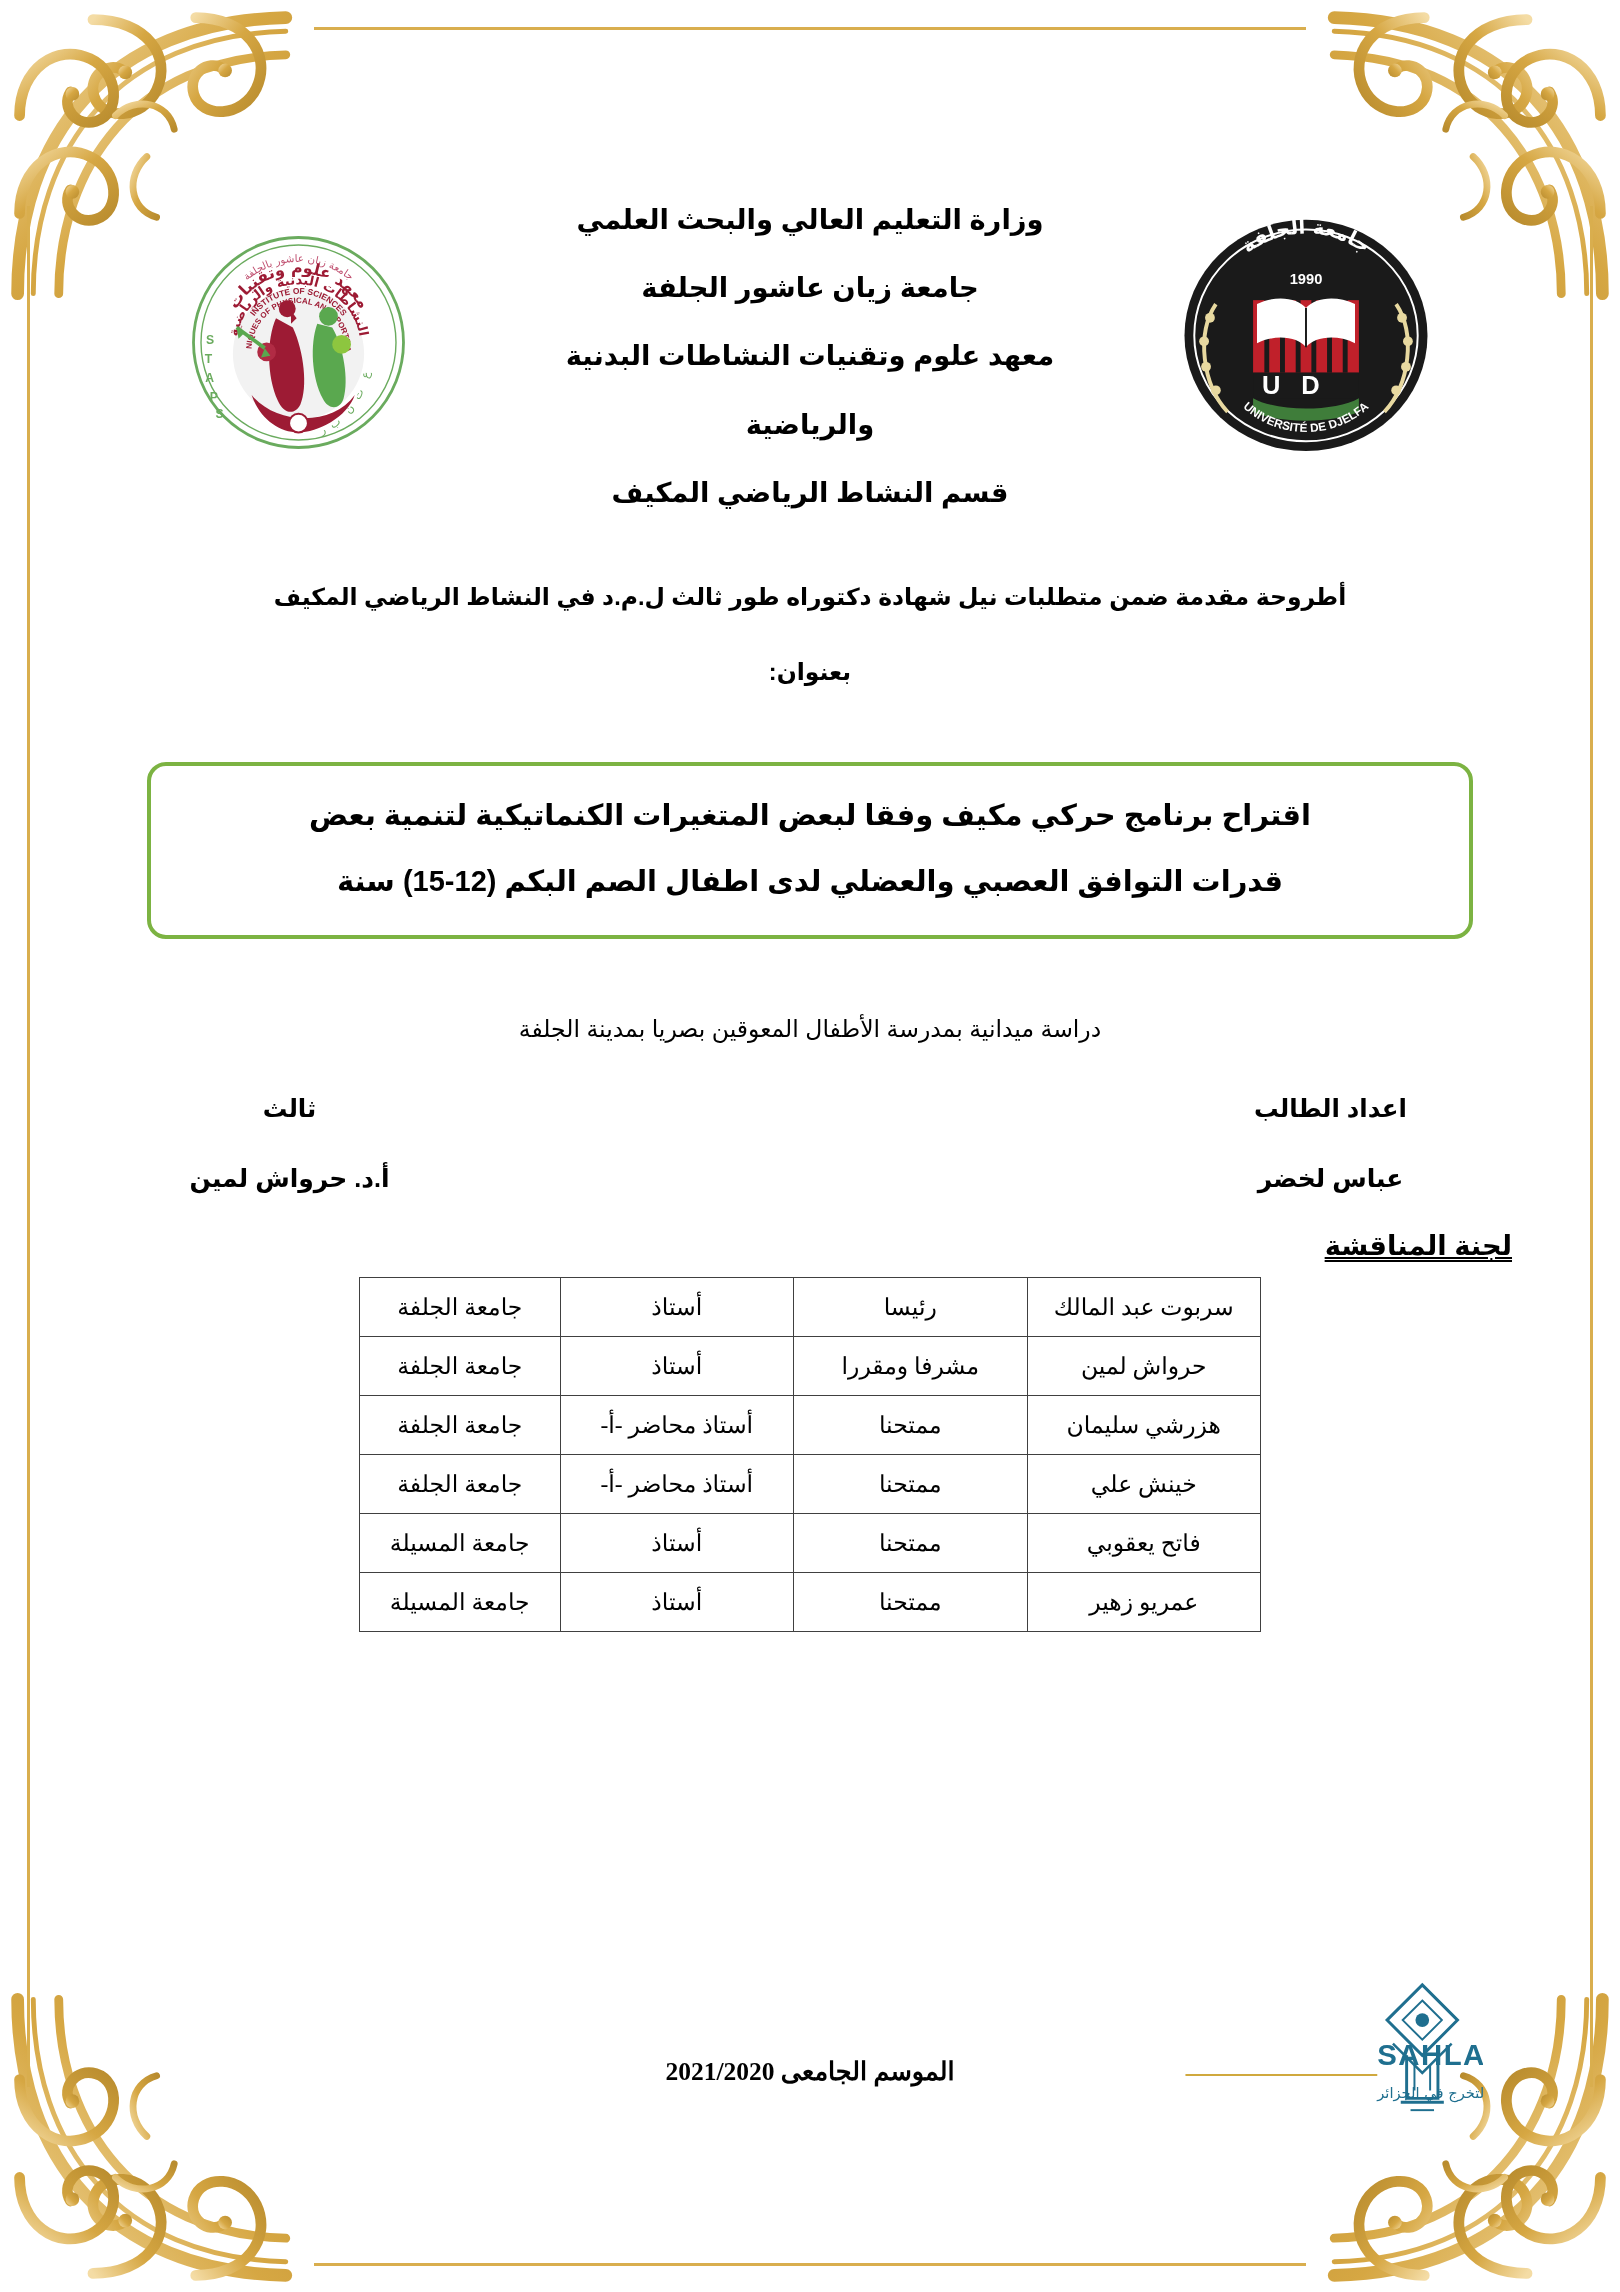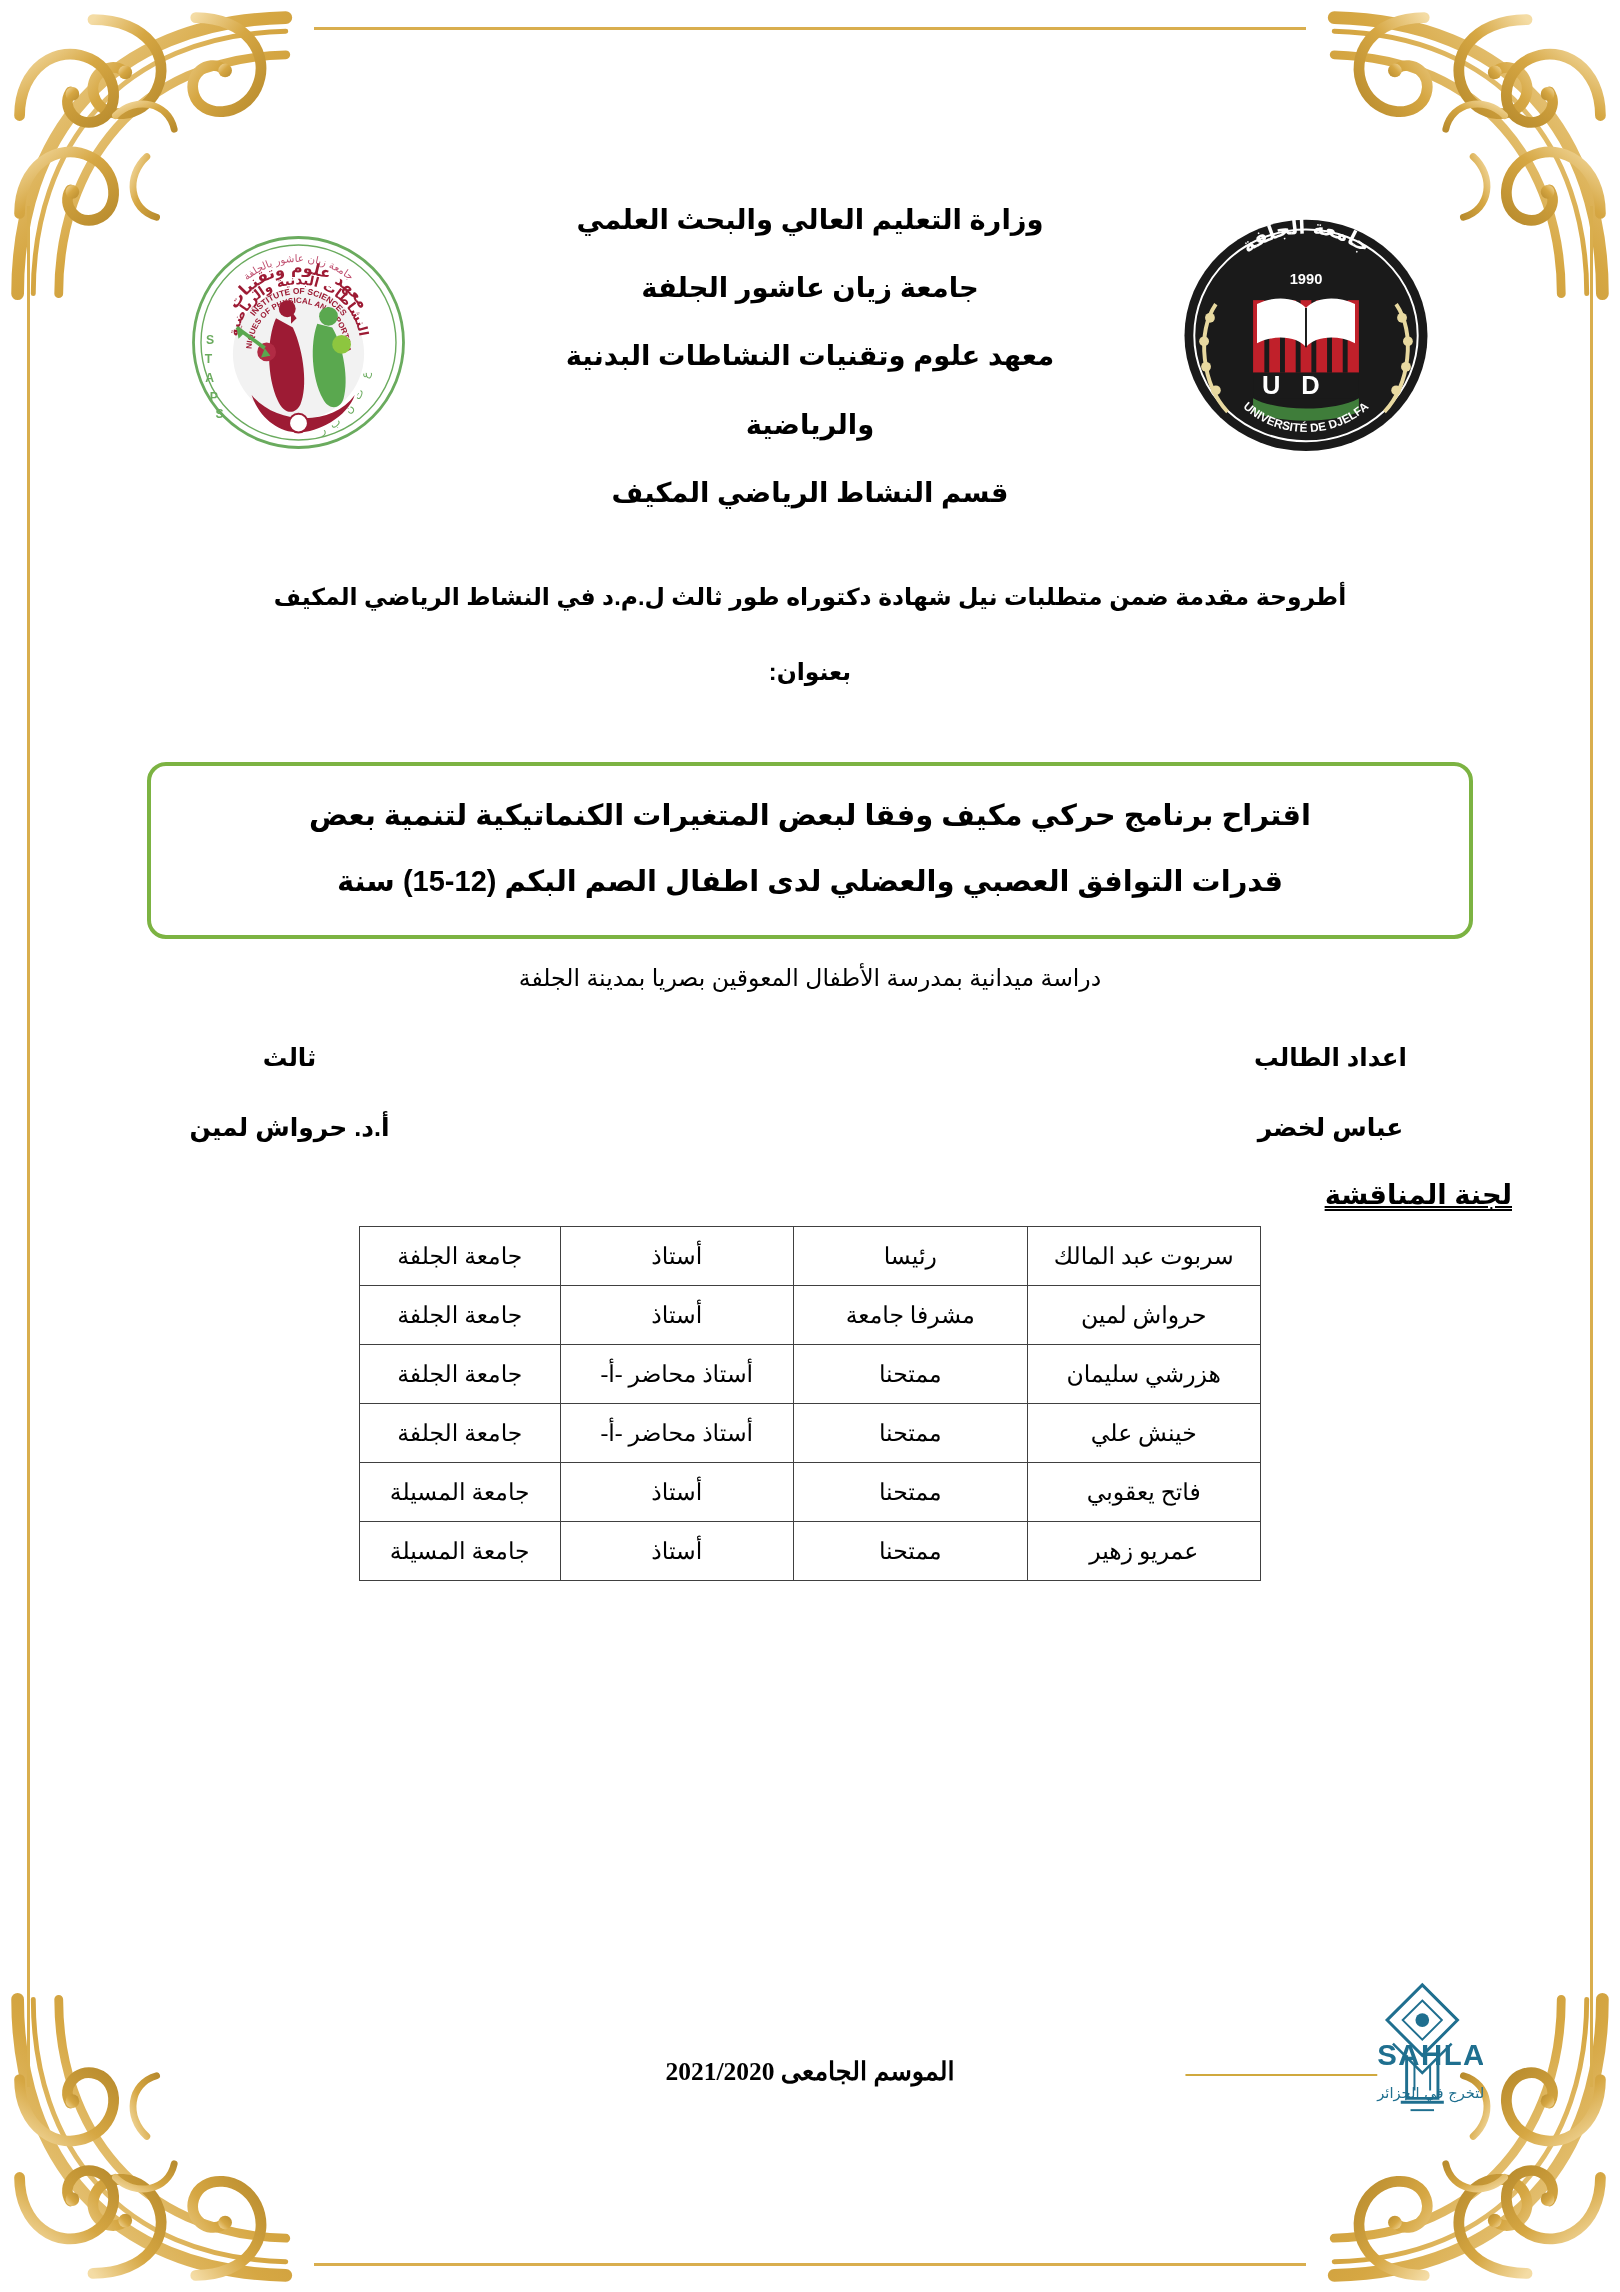--- a/index.html
+++ b/index.html
@@ -72,21 +72,21 @@
     color:#000;
     line-height:1.0;
     margin-bottom:37px;
   }
   .title-box .tline:last-child{margin-bottom:5.9px;}
 
   .fieldstudy{
     text-align:center;
     font-size:23.5px;
     color:#000;
-    margin-top:25px;
+    margin-top:76px;
     font-weight:normal;
   }
 
   .people{
     display:flex;
     justify-content:space-between;
     margin-top:51px;
     padding:0 59px;
   }
   .people .col{text-align:center;min-width:245px;}
@@ -413,21 +413,21 @@
     <table class="committee">
       <tbody>
         <tr>
           <td class="c-name">سربوت عبد المالك</td>
           <td class="c-role">رئيسا</td>
           <td class="c-rank">أستاذ</td>
           <td class="c-univ">جامعة الجلفة</td>
         </tr>
         <tr>
           <td class="c-name">حرواش لمين</td>
-          <td class="c-role">مشرفا جامعة</td>
+          <td class="c-role">مشرفا ومقررا</td>
           <td class="c-rank">أستاذ</td>
           <td class="c-univ">جامعة الجلفة</td>
         </tr>
         <tr>
           <td class="c-name">هزرشي سليمان</td>
           <td class="c-role">ممتحنا</td>
           <td class="c-rank">أستاذ محاضر -أ-</td>
           <td class="c-univ">جامعة الجلفة</td>
         </tr>
         <tr>

